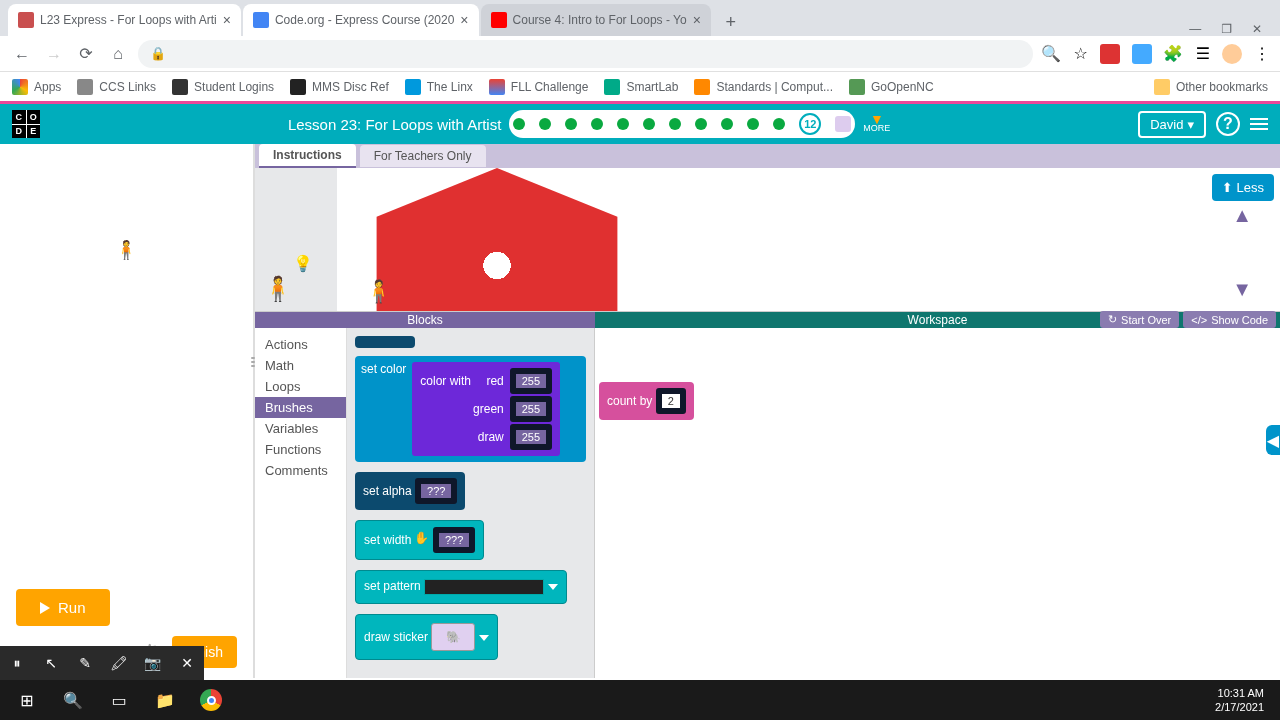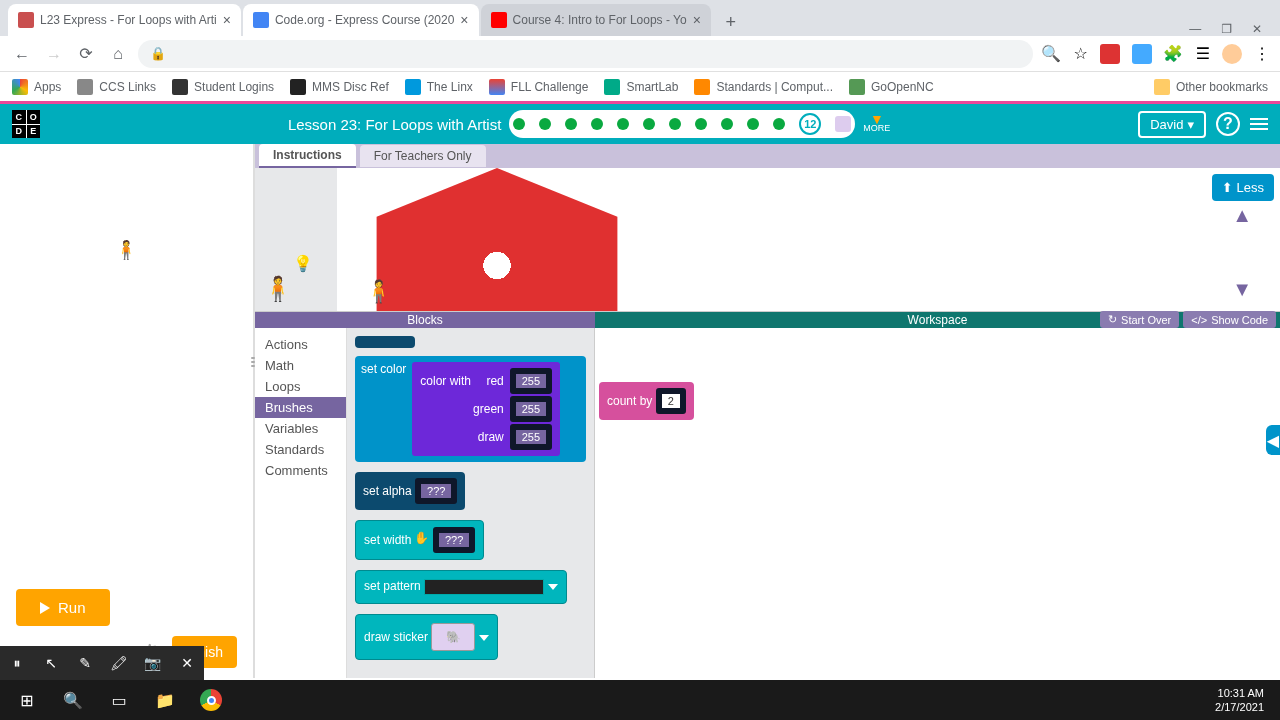--- a/index.html
+++ b/index.html
@@ -293,21 +293,21 @@
       </div>
     </div>
 
     <div class="work-area">
       <div class="categories">
         <div class="cat">Actions</div>
         <div class="cat">Math</div>
         <div class="cat">Loops</div>
         <div class="cat selected">Brushes</div>
         <div class="cat">Variables</div>
-        <div class="cat">Standards</div>
+        <div class="cat">Functions</div>
         <div class="cat">Comments</div>
       </div>
 
       <div class="toolbox">
         <div class="block blk-blue" style="width:60px;height:8px;margin-bottom:4px"></div>
         <div class="block color-block">
           <span>set color</span>
           <div class="color-inner">
             <div class="color-row"><span>color with</span>&nbsp;<span>red</span> <span class="blk-purple-input">255</span></div>
             <div class="color-row">

